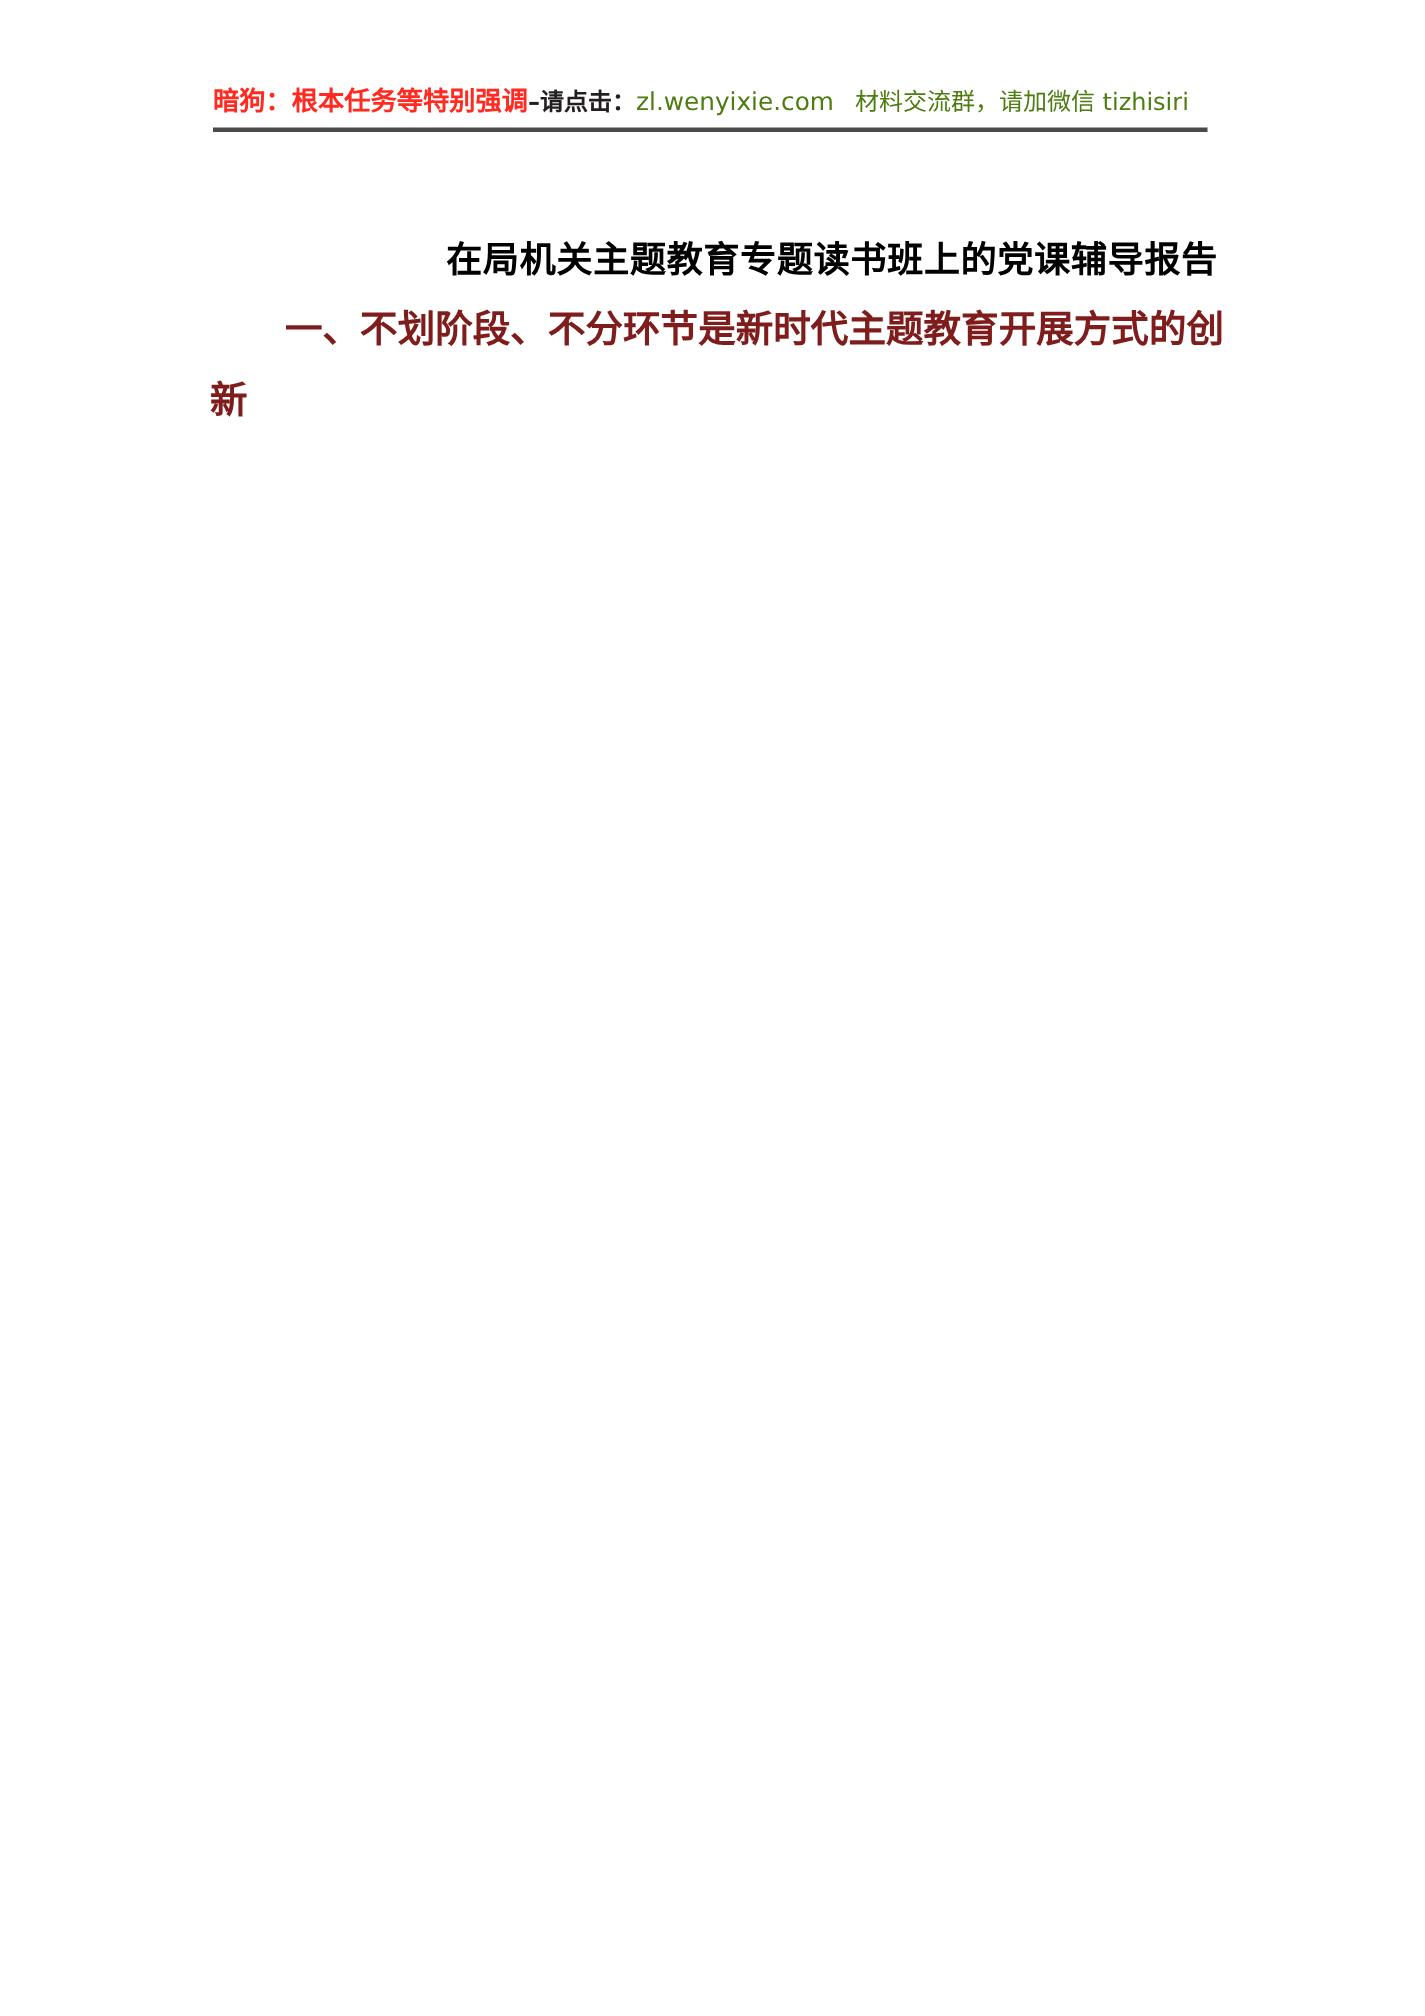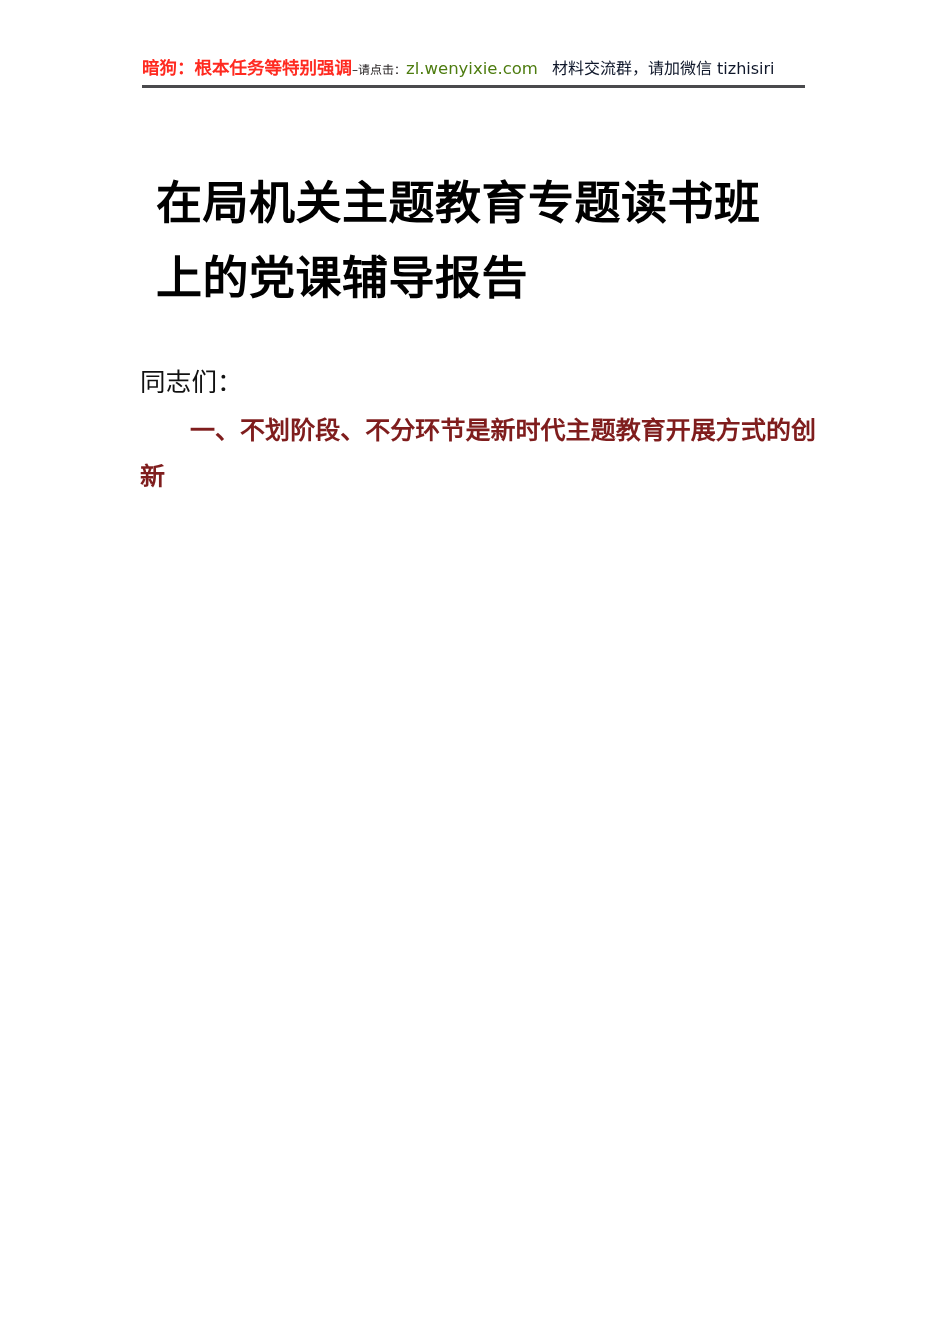--- a/index.html
+++ b/index.html
@@ -43,57 +43,57 @@
   }
 
   .hdr-brand {
     color: #ff2a20;
     font-weight: 700;
     font-size: 17.5px;
   }
 
   .hdr-cta {
     color: #231f20;
-    font-weight: 400;
-    font-size: 12px;
+    font-weight: 700;
+    font-size: 16px;
   }
 
   .hdr-link {
     color: #4d7c0f;
     font-weight: 400;
     font-size: 16.5px;
     text-decoration: none;
   }
 
   .hdr-gap {
     display: inline-block;
     width: 14px;
   }
 
   .hdr-note {
-    color: #0f172a;
+    color: #4d7c0f;
     font-weight: 400;
     font-size: 16px;
   }
 
   
   .doc-body {
     position: absolute;
     left: 140px;
     top: 150px;
     width: 676px;
   }
 
   .doc-title {
-    margin: 16px;
+    margin: 4px;
     font-family: "DejaVu Serif", "Liberation Serif", serif;
     font-weight: 700;
-    font-size: 46px;
+    font-size: 24px;
     line-height: 1.62;
-    text-align: left;
+    text-align: right;
     color: #000000;
     letter-spacing: 0.5px;
   }
 
   .para {
     margin: 0;
     font-family: "DejaVu Serif", "Liberation Serif", serif;
     font-size: 25.5px;
     line-height: 1.87;
     color: #111111;
@@ -131,21 +131,20 @@
   <div class="page-header">
     <span class="hdr-line">
       <span class="hdr-brand">暗狗：根本任务等特别强调</span><span class="hdr-cta">–请点击：</span><span class="hdr-link">zl.wenyixie.com</span><span class="hdr-gap"></span><span class="hdr-note">材料交流群，请加微信 tizhisiri</span>
     </span>
   </div>
 
   <div class="doc-body">
 
     <h1 class="doc-title">在局机关主题教育专题读书班上的党课辅导报告</h1>
 
-    <p class="para salutation">同志们：</p>
 
 
     <h2 class="heading-2">一、不划阶段、不分环节是新时代主题教育开展方式的创新</h2>
 
 
   </div>
 
 </div>
 
 </body></html>

